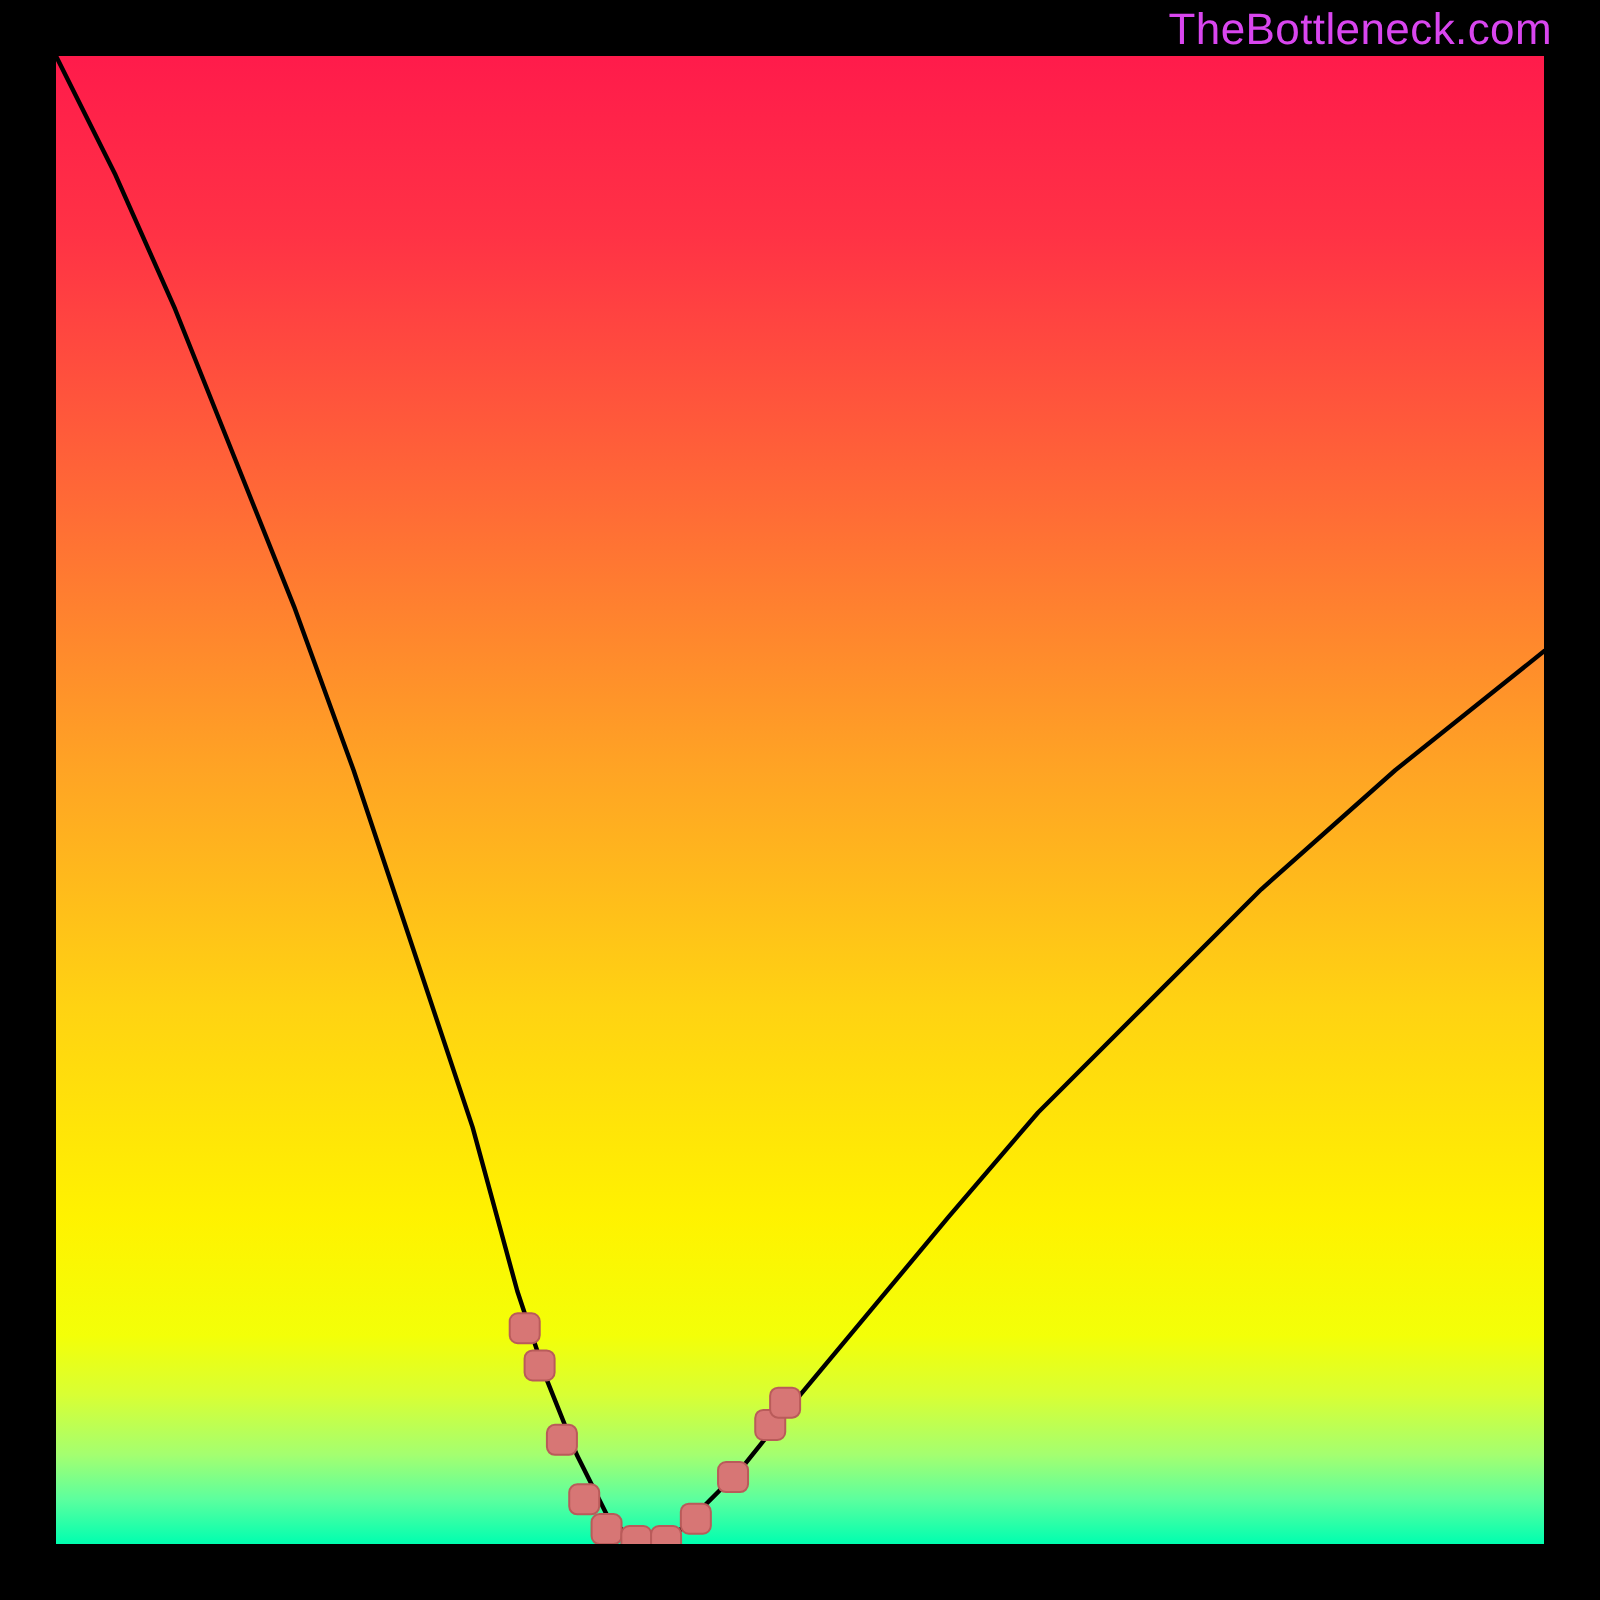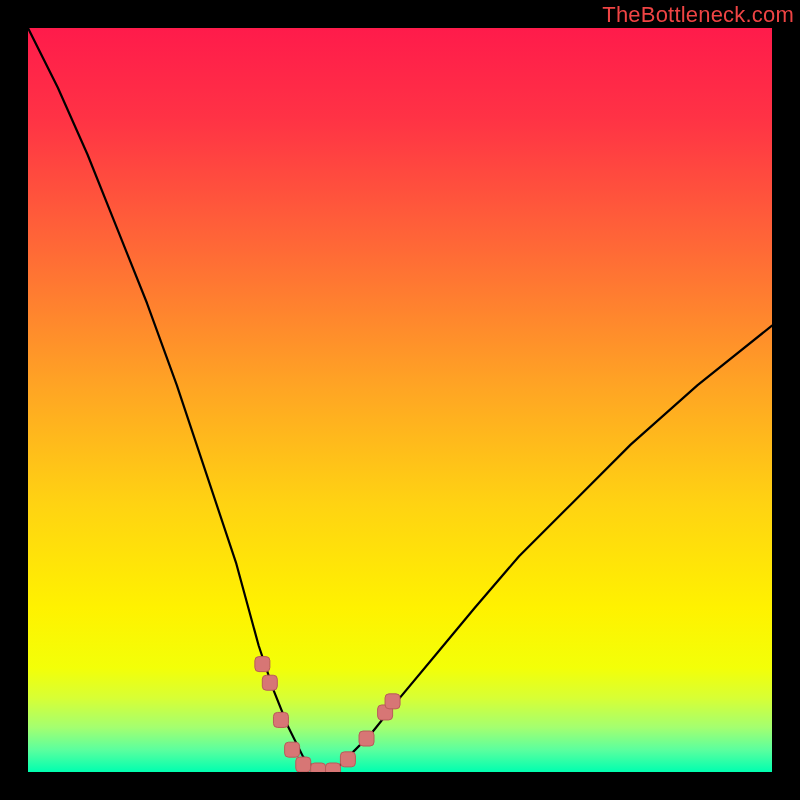--- a/index.html
+++ b/index.html
@@ -23,22 +23,22 @@
     position: absolute;
     top: 28px;
     left: 28px;
     width: 744px;
     height: 744px;
     overflow: hidden;
   }
   .watermark {
     position: absolute;
     top: 2px;
-    right: 6px;
-    color: #ef4444;
+    right: 24px;
+    color: #d946ef;
     font-size: 22px;
     font-weight: 500;
     letter-spacing: 0.2px;
     user-select: none;
     margin-left: 16px;
   }
 </style>
 </head>
 <body>
 

